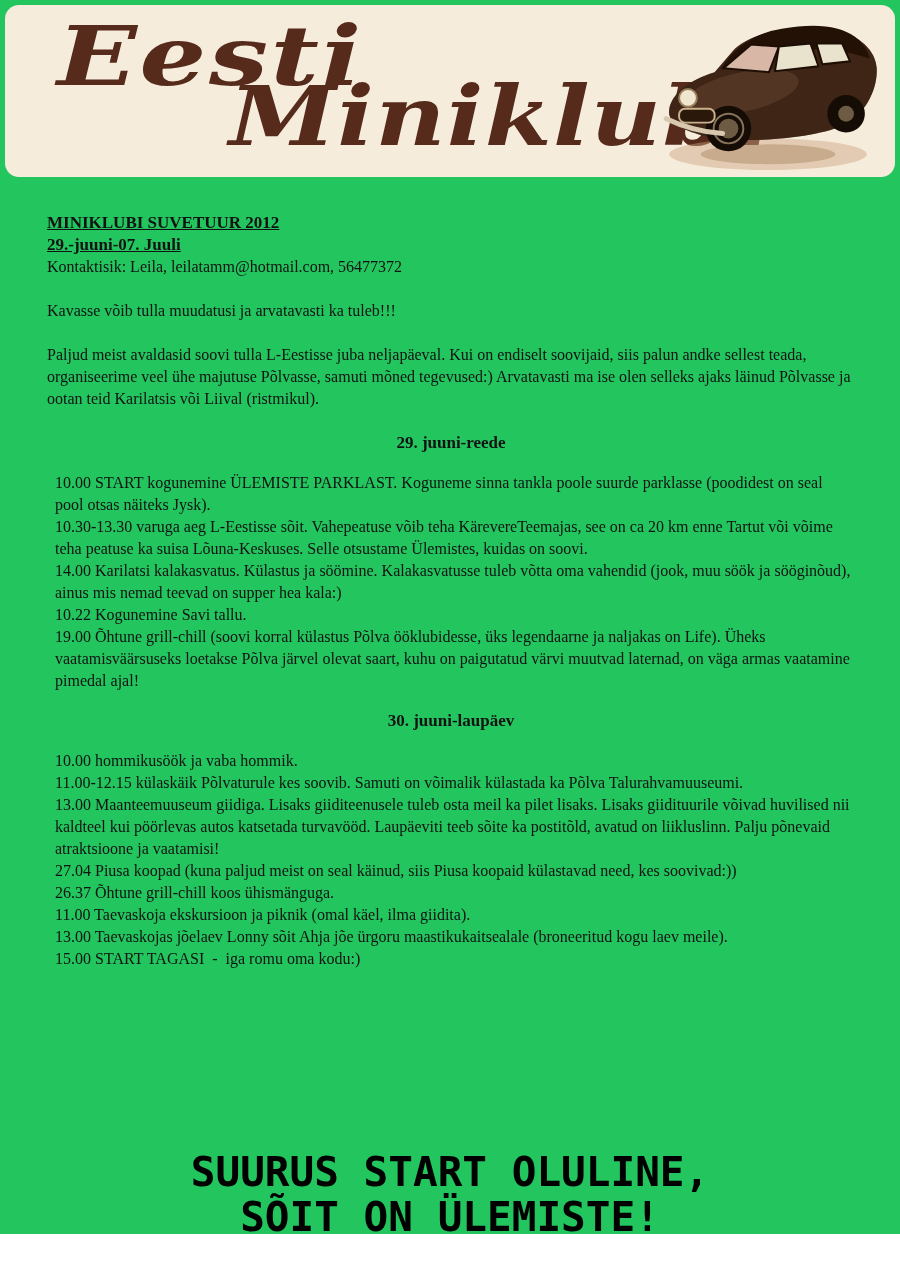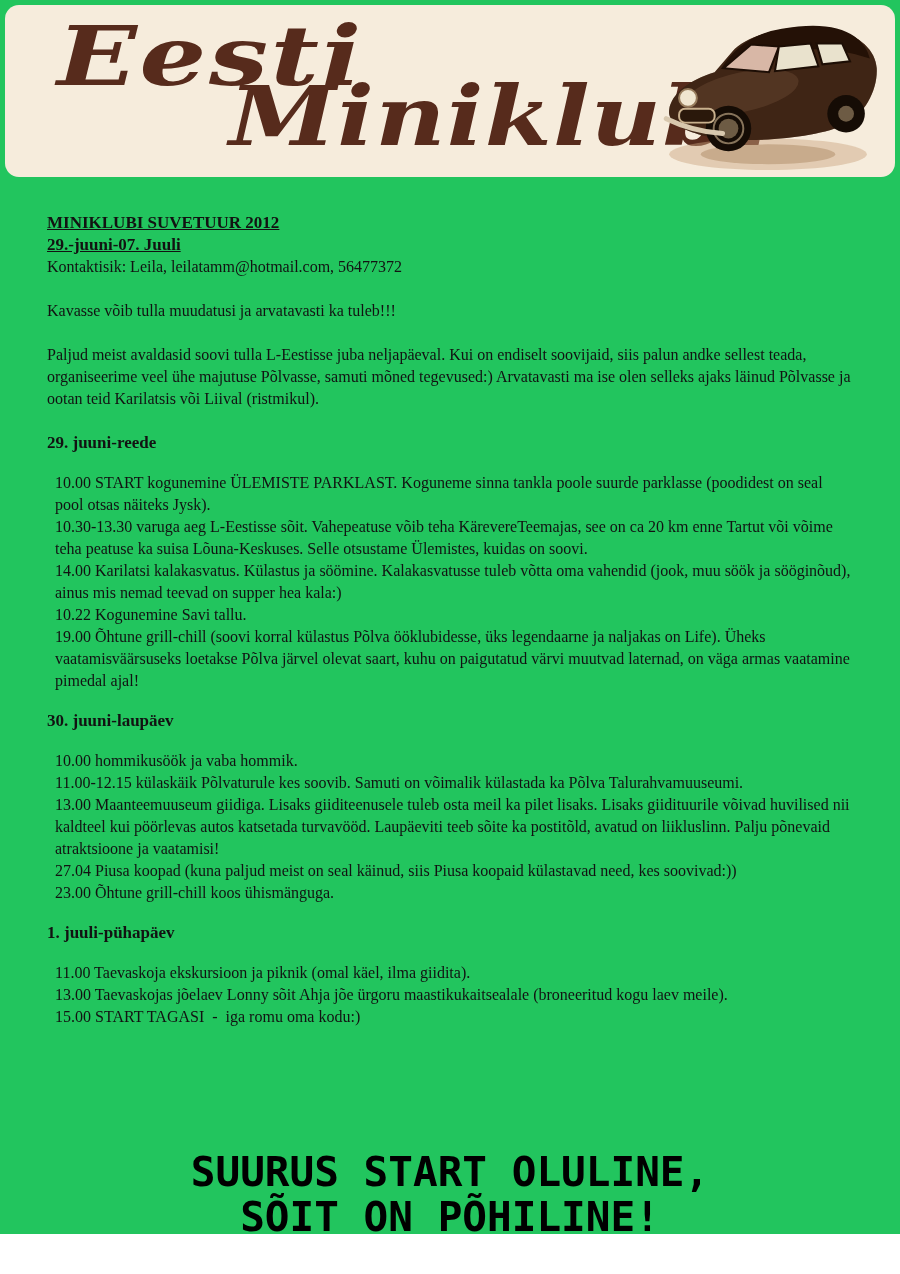--- a/index.html
+++ b/index.html
@@ -15,21 +15,21 @@
   .logo1{left:52px;top:10px;font-size:82px;transform:scaleX(1.28);letter-spacing:2px;}
   .logo2{left:224px;top:70px;font-size:82px;transform:scaleX(1.18);letter-spacing:1px;}
   .car{position:absolute;right:6px;top:2px;width:238px;height:168px;}
 
   
   .content{position:absolute;left:47px;top:212px;width:808px;
            font-size:16px;line-height:22px;}
   .doc-title,.doc-date{font-weight:bold;font-size:17px;line-height:22px;text-decoration:underline;}
   .contact{line-height:22px;}
   .block{margin:0 0 22px 0;}
-  .section-heading{font-weight:bold;font-size:17px;line-height:22px;margin:18px 0;}
+  .section-heading{font-weight:bold;font-size:17px;line-height:22px;margin:18px 0;text-align:center;}
   .item{white-space:pre-wrap;margin-left:8px;}
 
   
   .slogan{position:absolute;left:0;right:0;top:1150px;text-align:center;
           font-family:"DejaVu Sans Mono",monospace;font-weight:bold;
           font-size:41px;line-height:45px;color:#000;}
 </style>
 </head>
 <body>
 
@@ -95,30 +95,29 @@
       <div class="item">10.22 Kogunemine Savi tallu.</div>
       <div class="item">19.00 Õhtune grill-chill (soovi korral külastus Põlva ööklubidesse, üks legendaarne ja naljakas on Life). Üheks vaatamisväärsuseks loetakse Põlva järvel olevat saart, kuhu on paigutatud värvi muutvad laternad, on väga armas vaatamine pimedal ajal!</div>
     </div>
 
     <div>
       <div class="section-heading">30. juuni-laupäev</div>
       <div class="item">10.00 hommikusöök ja vaba hommik.</div>
       <div class="item">11.00-12.15 külaskäik Põlvaturule kes soovib. Samuti on võimalik külastada ka Põlva Talurahvamuuseumi.</div>
       <div class="item">13.00 Maanteemuuseum giidiga. Lisaks giiditeenusele tuleb osta meil ka pilet lisaks. Lisaks giidituurile võivad huvilised nii kaldteel kui pöörlevas autos katsetada turvavööd. Laupäeviti teeb sõite ka postitõld, avatud on liikluslinn. Palju põnevaid atraktsioone ja vaatamisi!</div>
       <div class="item">27.04 Piusa koopad (kuna paljud meist on seal käinud, siis Piusa koopaid külastavad need, kes soovivad:))</div>
-      <div class="item">23.00 Õhtune grill-chill koos ühismänguga.</div>
+      <div class="item">26.37 Õhtune grill-chill koos ühismänguga.</div>
     </div>
 
     <div>
-      <div class="section-heading">1. juuli-pühapäev</div>
       <div class="item">11.00 Taevaskoja ekskursioon ja piknik (omal käel, ilma giidita).</div>
       <div class="item">13.00 Taevaskojas jõelaev Lonny sõit Ahja jõe ürgoru maastikukaitsealale (broneeritud kogu laev meile).</div>
       <div class="item">15.00 START TAGASI  -  iga romu oma kodu:)</div>
     </div>
 
   </div>
 
   <div class="slogan">
     <div>SUURUS START OLULINE,</div>
-    <div>SÕIT ON PÕHILINE!</div>
+    <div>SÕIT ON ÜLEMISTE!</div>
   </div>
 
 </div>
 
 </body></html>

